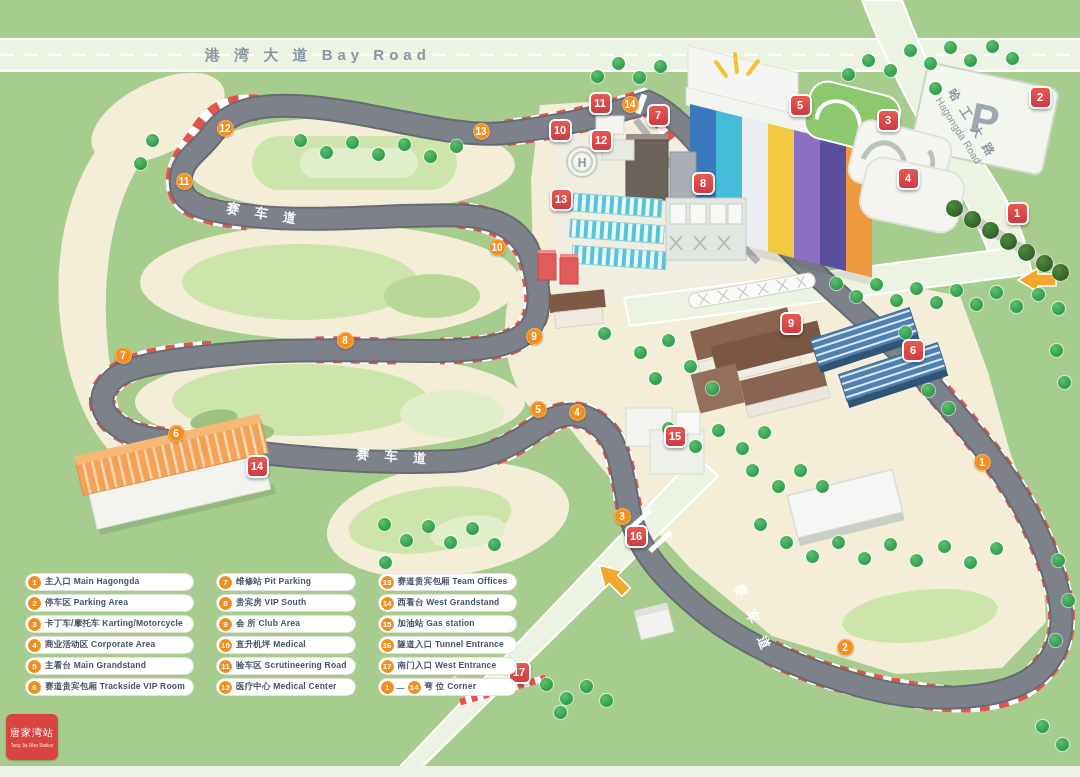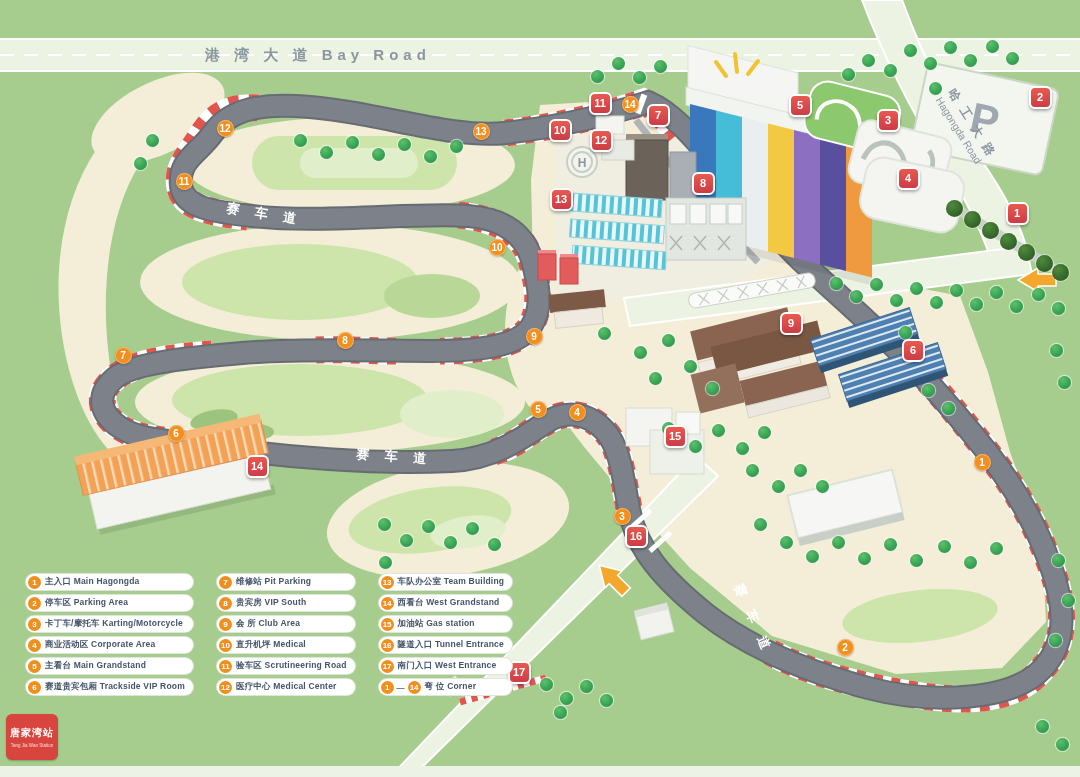--- a/index.html
+++ b/index.html
@@ -30,21 +30,21 @@
   .legend-pill{display:flex;align-items:center;gap:4px;height:16px;background:#ffffff;border-radius:9px;
         padding:0 8px 0 2px;box-shadow:0 0 0 1px #dfe5da,0 1px 1px rgba(0,0,0,.08);}
   .legend-num{flex:none;width:13px;height:13px;border-radius:50%;background:#ef8f1f;color:#fff;
         font-size:8px;font-weight:bold;line-height:13px;text-align:center;}
   .legend-dash{font-size:8px;font-weight:bold;color:#44546a;margin:0 -1px;}
   .legend-label{font-size:8.5px;font-weight:bold;color:#44546a;white-space:nowrap;letter-spacing:.2px;}
 
   .station{position:absolute;left:6px;top:714px;width:52px;height:46px;background:#d8453f;border-radius:6px;
         display:flex;flex-direction:column;align-items:center;justify-content:center;
         box-shadow:0 1px 2px rgba(0,0,0,.25);}
-  .station .zh{color:#fff;font-size:10px;font-weight:bold;letter-spacing:1px;}
+  .station .zh{color:#fff;font-size:10px;font-weight:normal;letter-spacing:1px;}
   .station .en{color:#ffd9d4;font-size:4.5px;margin-top:3px;white-space:nowrap;}
 
   .curbW{fill:none;stroke:#ffffff;stroke-width:27;}
   .curbR{fill:none;stroke:#e2554d;stroke-width:27;stroke-dasharray:9 9;}
   .trackCasing{fill:none;stroke:#676c73;stroke-width:24;}
   .trackMain{fill:none;stroke:#7d828a;stroke-width:20;}
   .roadFill{fill:#edf3e3;stroke:#ffffff;stroke-width:2;}
   .bldgWhite{fill:#f4f5f1;stroke:#d5dbd1;}
 </style>
 </head>
@@ -473,21 +473,21 @@
           <span class="legend-label">验车区 Scrutineering Road</span>
         </div>
         <div class="legend-pill">
           <span class="legend-num">12</span>
           <span class="legend-label">医疗中心 Medical Center</span>
         </div>
       </div>
       <div class="legend-col">
         <div class="legend-pill">
           <span class="legend-num">13</span>
-          <span class="legend-label">车队办公室 Team Building</span>
+          <span class="legend-label">赛道贵宾包厢 Team Offices</span>
         </div>
         <div class="legend-pill">
           <span class="legend-num">14</span>
           <span class="legend-label">西看台 West Grandstand</span>
         </div>
         <div class="legend-pill">
           <span class="legend-num">15</span>
           <span class="legend-label">加油站 Gas station</span>
         </div>
         <div class="legend-pill">

